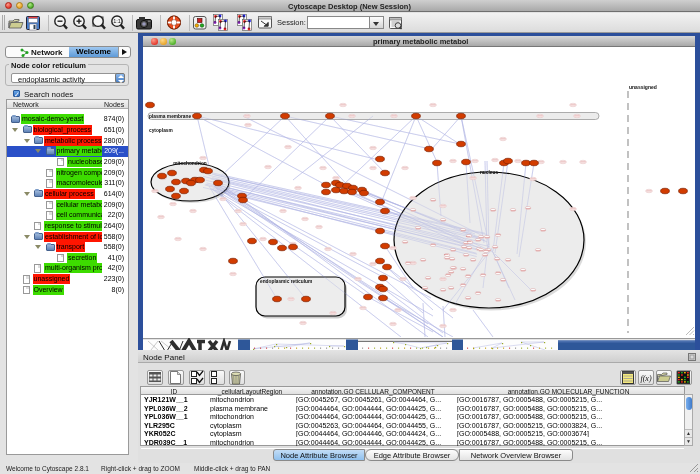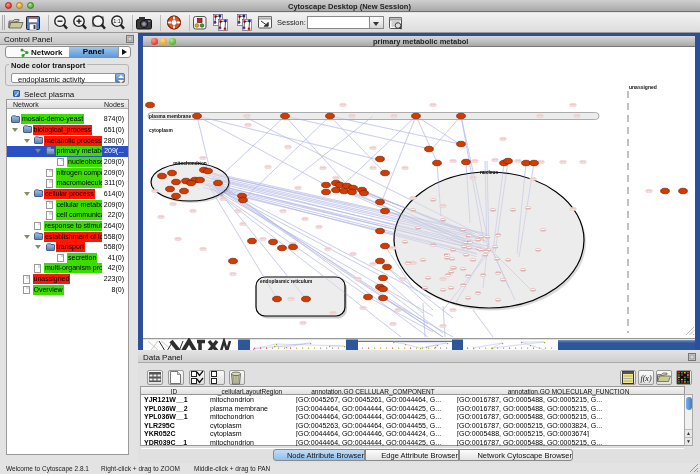--- a/index.html
+++ b/index.html
@@ -66,21 +66,21 @@
 .drow{left:0;width:543px;height:8.5px;font-size:7px;color:#000;white-space:nowrap;}
 .drow div{position:absolute;top:0.5px;overflow:hidden;}
 .c1{left:3px;width:63px;}
 .c2{left:69px;width:84px;}
 .c3{left:155px;width:155px;}
 .c4{left:316px;width:228px;}
 #vsb{left:546px;top:44px;width:9px;height:52px;background:#f0f0f0;border:1px solid #aaa;}
 #vsbthumb{left:0.5px;top:2px;width:6px;height:13px;background:linear-gradient(90deg,#7ab0ef,#3c78c8);border-radius:3px;}
 .sbtn{position:absolute;left:0;width:7px;height:8px;font-size:5px;text-align:center;color:#333;background:#e8e8e8;border-top:1px solid #bbb;}
 #dtabs{position:absolute;left:135px;top:99px;height:12px;font-size:7.5px;color:#111;}
-.dtab{position:absolute;top:0;height:12px;line-height:12px;text-align:right;background:linear-gradient(#fdfdfd,#e3e3e3);border:1px solid #8a8a8a;}
+.dtab{position:absolute;top:0;height:12px;line-height:12px;text-align:center;background:linear-gradient(#fdfdfd,#e3e3e3);border:1px solid #8a8a8a;}
 #dtabs .dtab:first-child{border-radius:3px 0 0 3px;}
 #dtabs .dtab:last-child{border-radius:0 3px 3px 0;}
 
 #statusbar{left:0;top:463px;width:700px;height:11px;background:#e3e3e3;font-size:6.5px;color:#222;}
 #statusbar span{position:absolute;top:2px;}
 </style></head>
 <body>
 <div id="app">
   <div class="abs" id="titlebar">
     <div class="abs tl" style="left:5px;background:radial-gradient(circle at 35% 30%,#ff9a8a,#e33b2e 70%);border:0.5px solid #b02015;"></div>
@@ -189,51 +189,44 @@
     <div class="abs" id="searchdrop"></div>
     <svg class="abs" style="left:389px;top:3px" width="14" height="14" id="tbicon2">
         <rect x="0.5" y="1.5" width="12" height="11" rx="1" fill="#f8f8f8" stroke="#555"></rect>
         <rect x="0.5" y="1.5" width="12" height="2.5" fill="#bbb" stroke="#555" stroke-width="0.5"></rect>
         <path d="M2.5 6 L10.5 6 M2.5 8 L10.5 8 M2.5 10 L10.5 10" stroke="#888" stroke-width="0.7"></path>
         <circle cx="9" cy="9.5" r="2.8" fill="#ddd" stroke="#333" stroke-width="0.9"></circle>
         <line x1="10.8" y1="11.3" x2="12.5" y2="13" stroke="#333" stroke-width="1.4"></line>
       </svg>
   </div>
   <div class="abs" id="cp">
-    <div class="abs" id="cptitle">
-        <span>Control Panel</span>
-      <svg class="abs" style="left:126px;top:2px" width="8" height="8">
-          <rect x="0.5" y="0.5" width="7" height="7" fill="none" stroke="#777"></rect>
-          <rect x="2" y="2" width="4" height="4" fill="none" stroke="#999"></rect>
-        </svg>
-    </div>
     <div class="abs" id="cptabs">
       <div class="abs" id="tabnet">
           <svg class="abs" style="left:13px;top:0.5px" width="9" height="9">
             <circle cx="2" cy="2" r="1.5" fill="#2a2"></circle>
             <circle cx="7" cy="4.5" r="1.5" fill="#2a2"></circle>
             <circle cx="3" cy="7.5" r="1.5" fill="#2a2"></circle>
             <path d="M2 2L7 4.5L3 7.5" stroke="#282" stroke-width="0.8" fill="none"></path>
           </svg>
           <span style="position:absolute;left:24px;top:0.5px;">Network</span>
         </div>
-      <div class="abs" id="tabmosaic">Panel</div>
+      <div class="abs" id="tabmosaic">Welcome</div>
       <div class="abs" id="tabarr"></div>
     </div>
-    <div class="abs" id="grouplbl">Node color transport</div>
+    <div class="abs" id="grouplbl">Node color reticulum</div>
     <div class="abs" id="groupbox"></div>
     <div class="abs" id="dropdown">
         <span>endoplasmic activity</span>
         <div class="abs" id="dropbtn">
           <i></i>
           <b></b>
         </div>
       </div>
     <div class="abs" id="cbx">✓</div>
-    <div class="abs" id="cbxlbl">Select plasma</div>
+    <div class="abs" id="cbxlbl">Search nodes</div>
     <div class="abs" id="treebox">
       <div class="abs" id="treehead">
           <div class="h1">Network</div>
           <div class="h2">Nodes</div>
         </div>
       <div id="tree">
           <div class="abs trow" style="top:14.2px;">
             <div class="fold" style="left:4.0px;"></div>
             <div class="lab gr" style="left:14.0px;max-width:81px;">mosaic-demo-yeast</div>
             <div class="num" style="">874(0)</div>
@@ -1141,21 +1134,21 @@
           <rect x="384" y="9.6" width="1.1" height="1.1" fill="#9a2"></rect>
           <rect x="390" y="9.6" width="1.1" height="1.1" fill="#c33"></rect>
           <rect x="396" y="9.6" width="1.1" height="1.1" fill="#b90"></rect>
           <rect x="402" y="9.6" width="1.1" height="1.1" fill="#9a2"></rect>
           <rect x="408" y="9.6" width="1.1" height="1.1" fill="#9a2"></rect>
         </svg>
     </div>
   </div>
   <div class="abs" id="datapanel">
     <div class="abs" id="dptitle">
-        <span>Data Panel</span>
+        <span>Node Panel</span>
       <svg class="abs" style="left:550px;top:3px" width="8" height="8">
           <rect x="0.5" y="0.5" width="7" height="7" fill="none" stroke="#777"></rect>
           <rect x="2" y="2" width="4" height="4" fill="none" stroke="#999"></rect>
         </svg>
     </div>
     <div class="dbtn" style="left:9px;"></div>
     <div class="dbtn" style="left:30px;"></div>
     <div class="dbtn" style="left:51px;"></div>
     <div class="dbtn" style="left:71px;"></div>
     <div class="dbtn" style="left:91px;"></div>
@@ -1275,22 +1268,22 @@
 <div class="abs" style="top:60.4px;left:0;width:543px;height:2px;background:#fff;border-top:1px solid #ddd;"></div>
         </div>
     </div>
     <div class="abs" id="vsb">
       <div class="abs" id="vsbthumb"></div>
       <div class="sbtn" style="top:34px;">▲</div>
       <div class="sbtn" style="top:42px;">▼</div>
     </div>
     <div id="dtabs">
       <div class="dtab" style="left:0px;width:92px;background:linear-gradient(#c3ddf6,#8fc0ee);">Node Attribute Browser</div>
-      <div class="dtab" style="left:92px;width:94px;">Edge Attribute Browser</div>
-      <div class="dtab" style="left:186px;width:114px;">Network Cytoscape Browser</div>
+      <div class="dtab" style="left:92px;width:94px;border-radius:6px;">Edge Attribute Browser</div>
+      <div class="dtab" style="left:186px;width:114px;">Network Overview Browser</div>
     </div>
   </div>
   <div class="abs" id="statusbar">
     <span style="left:6px;">Welcome to Cytoscape 2.8.1</span>
     <span style="left:101px;">Right-click + drag to ZOOM</span>
     <span style="left:194px;">Middle-click + drag to PAN</span>
     <svg class="abs" style="left:689px;top:0px" width="10" height="10">
         <path d="M9 1L1 9M9 5L5 9M9 8L8 9" stroke="#999" stroke-width="1"></path>
       </svg>
   </div>

